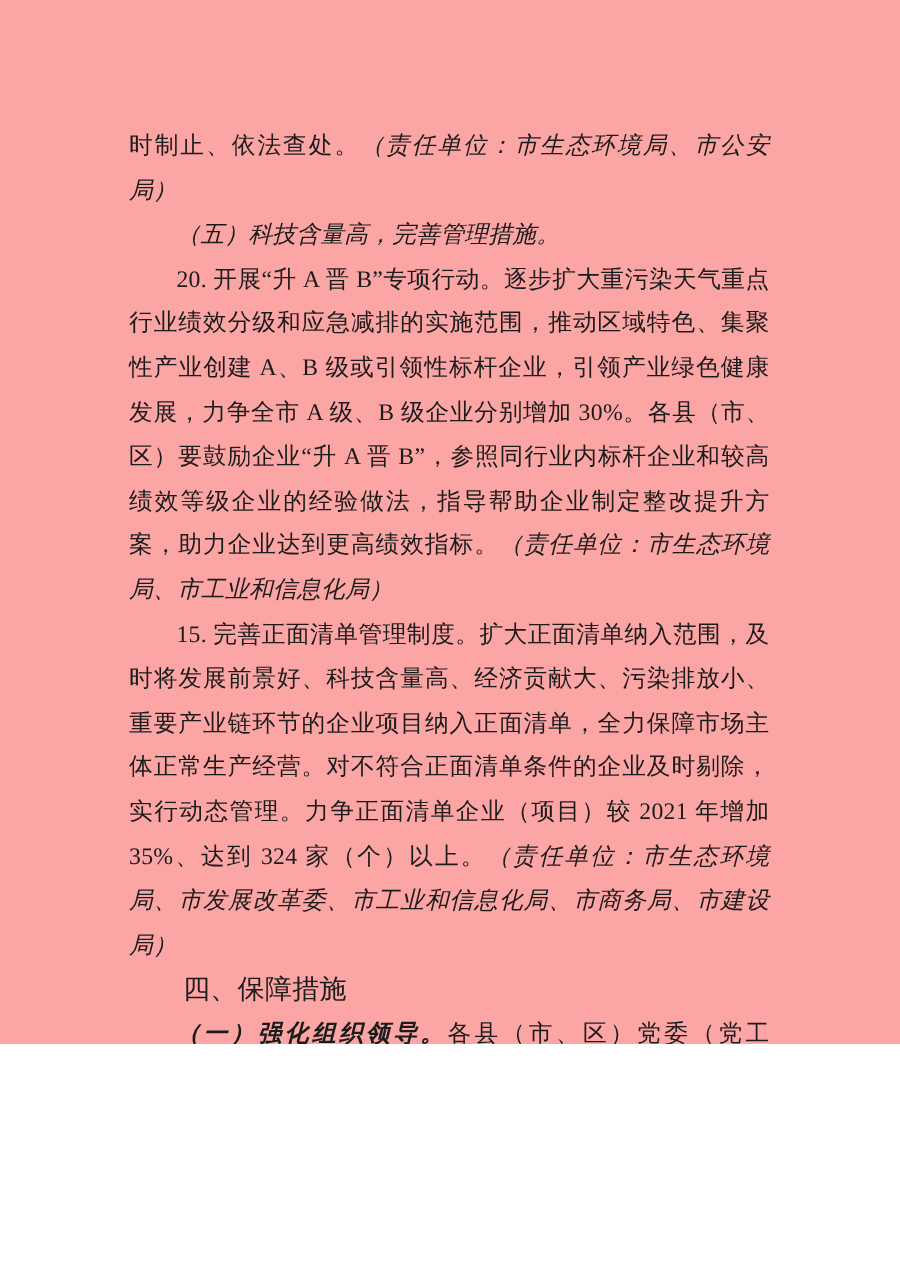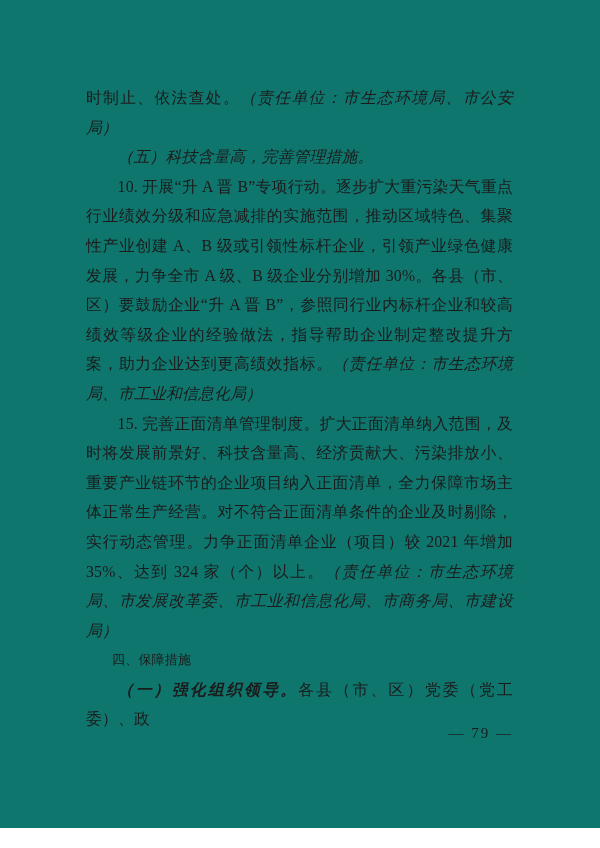--- a/index.html
+++ b/index.html
@@ -3,22 +3,22 @@
 <meta charset="utf-8">
 <style>
   html, body {
     margin: 0;
     padding: 0;
     background: #ffffff;
   }
   .page {
     position: relative;
     width: 600px;
-    height: 828px;
-    background: #0f766e;
+    height: 696px;
+    background: #fca5a5;
     overflow: hidden;
     color: #1b1b1b;
   }
   .doc-body {
     position: absolute;
     left: 86px;
     top: 83px;
     width: 427px;
     font-family: "Liberation Serif", "DejaVu Serif", serif;
     font-size: 15.8px;
@@ -31,21 +31,21 @@
     margin: 0;
     padding: 0;
     font-weight: normal;
   }
   .indent { text-indent: 2em; }
   .kai { font-style: italic; }           
   .kai-bold { font-style: italic; font-weight: bold; } 
   .hei {                                  
     font-family: "Liberation Sans", "DejaVu Sans", sans-serif;
     font-weight: bold;
-    font-size: 13px;
+    font-size: 18px;
     line-height: 29.6px;
   }
   .page-number {
     position: absolute;
     top: 722px;
     right: 87px;
     font-family: "Liberation Serif", "DejaVu Serif", serif;
     font-size: 15px;
     line-height: 22px;
     letter-spacing: 2px;
@@ -55,21 +55,21 @@
 </head>
 <body>
 
 <div class="page">
   <div class="doc-body">
 
     <p><span>时制止、依法查处。</span><span class="kai">（责任单位：市生态环境局、市公安局）</span></p>
 
     <p class="indent kai-bold">（五）科技含量高，完善管理措施。</p>
 
-    <p class="indent"><span>10. 开展“升 A 晋 B”专项行动。逐步扩大重污染天气重点行业绩效分级和应急减排的实施范围，推动区域特色、集聚性产业创建 A、B 级或引领性标杆企业，引领产业绿色健康发展，力争全市 A 级、B 级企业分别增加 30%。各县（市、区）要鼓励企业“升 A 晋 B”，参照同行业内标杆企业和较高绩效等级企业的经验做法，指导帮助企业制定整改提升方案，助力企业达到更高绩效指标。</span><span class="kai">（责任单位：市生态环境局、市工业和信息化局）</span></p>
+    <p class="indent"><span>20. 开展“升 A 晋 B”专项行动。逐步扩大重污染天气重点行业绩效分级和应急减排的实施范围，推动区域特色、集聚性产业创建 A、B 级或引领性标杆企业，引领产业绿色健康发展，力争全市 A 级、B 级企业分别增加 30%。各县（市、区）要鼓励企业“升 A 晋 B”，参照同行业内标杆企业和较高绩效等级企业的经验做法，指导帮助企业制定整改提升方案，助力企业达到更高绩效指标。</span><span class="kai">（责任单位：市生态环境局、市工业和信息化局）</span></p>
 
     <p class="indent"><span>15. 完善正面清单管理制度。扩大正面清单纳入范围，及时将发展前景好、科技含量高、经济贡献大、污染排放小、重要产业链环节的企业项目纳入正面清单，全力保障市场主体正常生产经营。对不符合正面清单条件的企业及时剔除，实行动态管理。力争正面清单企业（项目）较 2021 年增加 35%、达到 324 家（个）以上。</span><span class="kai">（责任单位：市生态环境局、市发展改革委、市工业和信息化局、市商务局、市建设局）</span></p>
 
 
     <h2 class="indent hei">四、保障措施</h2>
 
     <p class="indent"><span class="kai-bold">（一）强化组织领导。</span><span>各县（市、区）党委（党工委）、政</span></p>
 
   </div>
 

